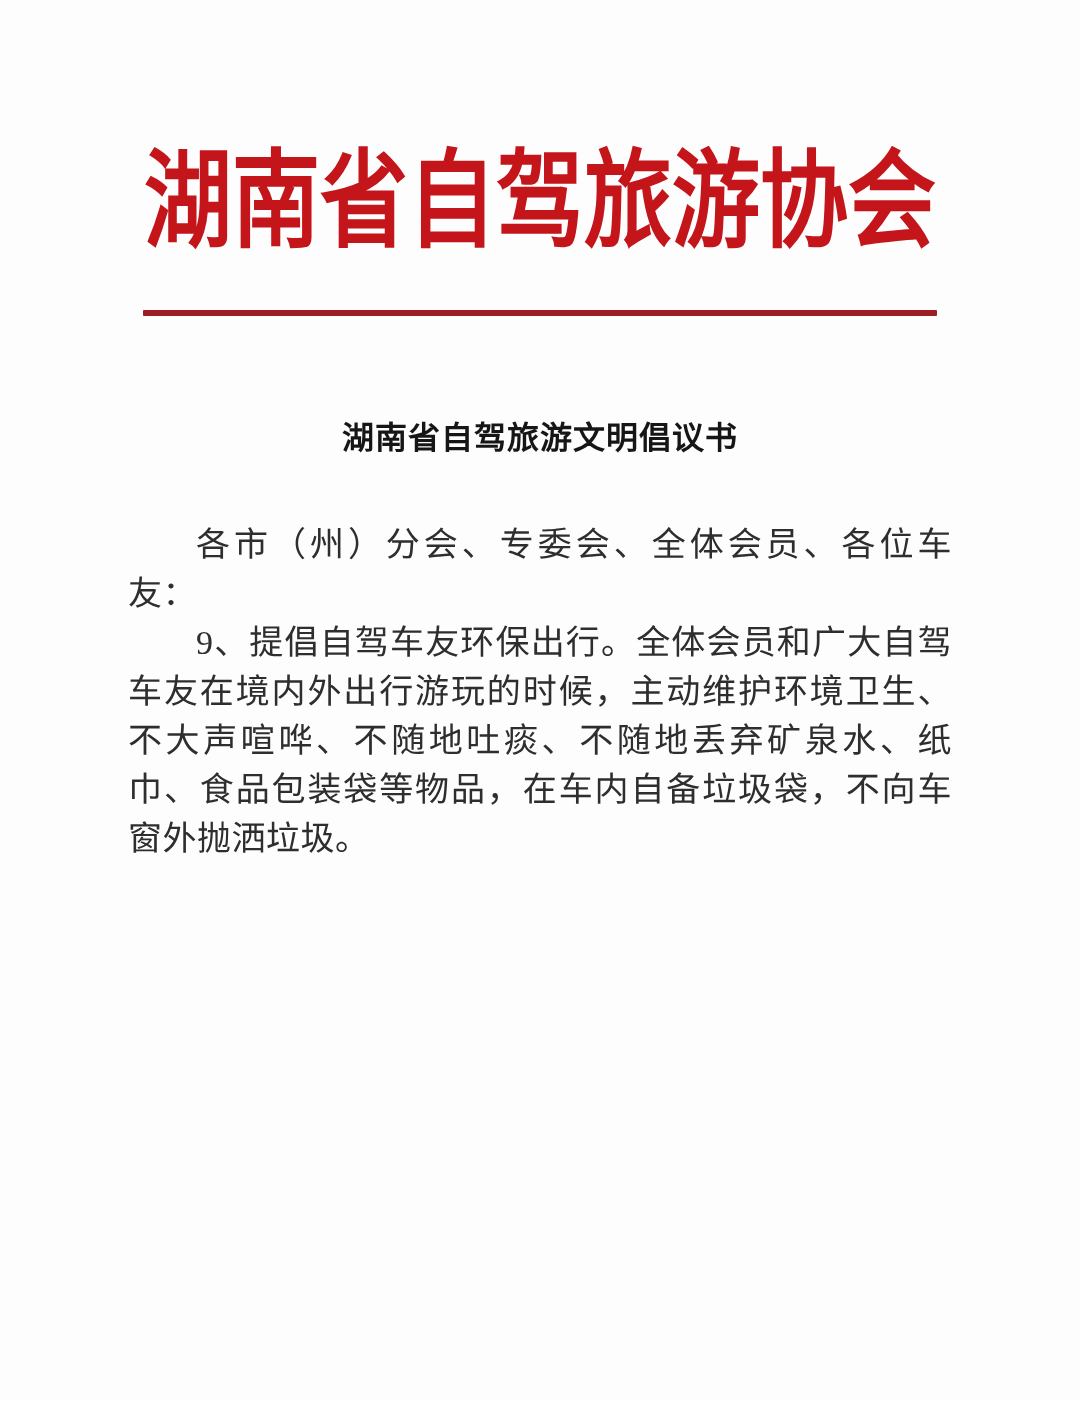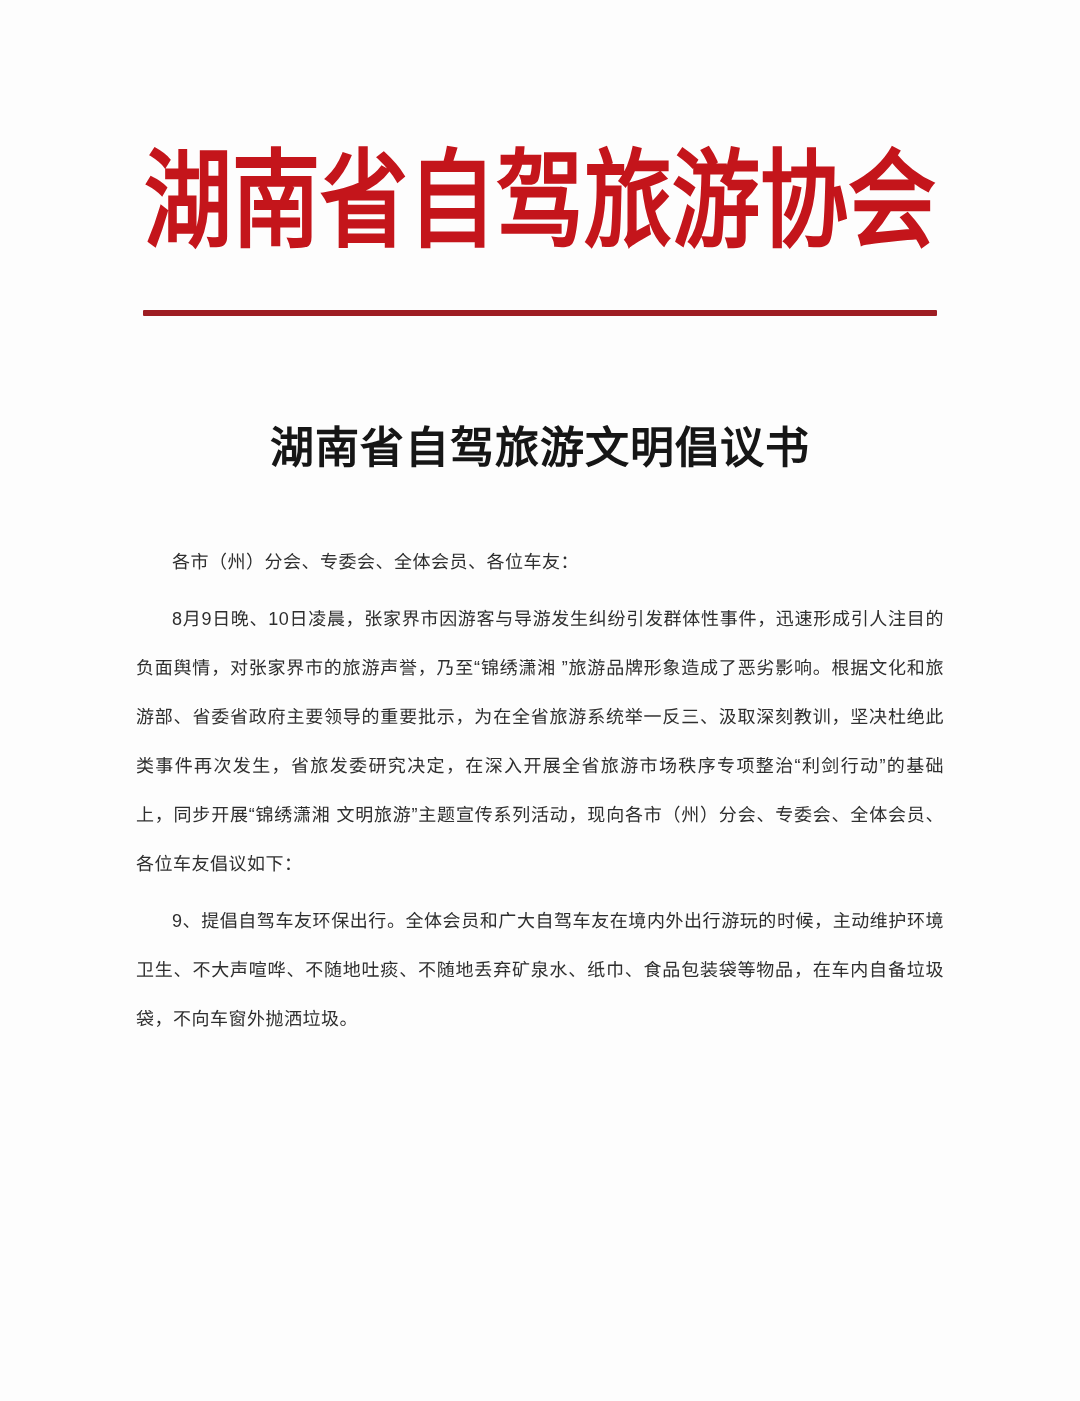--- a/index.html
+++ b/index.html
@@ -40,32 +40,32 @@
     height: 6px;
     margin: 50px auto 0;
     background: var(--divider-red);
     border-radius: 1px;
   }
   .doc-title {
     margin: 96px 0 0;
     text-align: center;
     font-family: "Liberation Sans", "DejaVu Sans", sans-serif;
     font-weight: bold;
-    font-size: 44px;
+    font-size: 32px;
     letter-spacing: 1px;
     color: var(--title-black);
   }
   .doc-body {
     width: 824px;
     margin: 62px auto 0;
   }
   .para {
-    margin: 8px;
-    font-family: Liberation Sans, sans-serif;
-    font-size: 18px;
+    margin: 0;
+    font-family: Liberation Serif, serif;
+    font-size: 34px;
     line-height: 49px;
     letter-spacing: 0.5px;
     color: var(--body-text);
     text-align: justify;
     text-indent: 2em;
   }
 </style>
 </head>
 <body>
 
@@ -74,18 +74,17 @@
   <header class="letterhead">
     <h1 class="org-name"><span class="stretch">湖南省自驾旅游协会</span></h1>
     <div class="divider"></div>
   </header>
 
   <main>
     <h2 class="doc-title">湖南省自驾旅游文明倡议书</h2>
 
     <div class="doc-body">
       <p class="para">各市（州）分会、专委会、全体会员、各位车友：</p>
-      <p class="para">8月9日晚、10日凌晨，张家界市因游客与导游发生纠纷引发群体性事件，迅速形成引人注目的负面舆情，对张家界市的旅游声誉，乃至“锦绣潇湘 ”旅游品牌形象造成了恶劣影响。根据文化和旅游部、省委省政府主要领导的重要批示，为在全省旅游系统举一反三、汲取深刻教训，坚决杜绝此类事件再次发生，省旅发委研究决定，在深入开展全省旅游市场秩序专项整治“利剑行动”的基础上，同步开展“锦绣潇湘 文明旅游”主题宣传系列活动，现向各市（州）分会、专委会、全体会员、各位车友倡议如下：</p>
       <p class="para">9、提倡自驾车友环保出行。全体会员和广大自驾车友在境内外出行游玩的时候，主动维护环境卫生、不大声喧哗、不随地吐痰、不随地丢弃矿泉水、纸巾、食品包装袋等物品，在车内自备垃圾袋，不向车窗外抛洒垃圾。</p>
     </div>
   </main>
 
 </div>
 
 </body></html>

